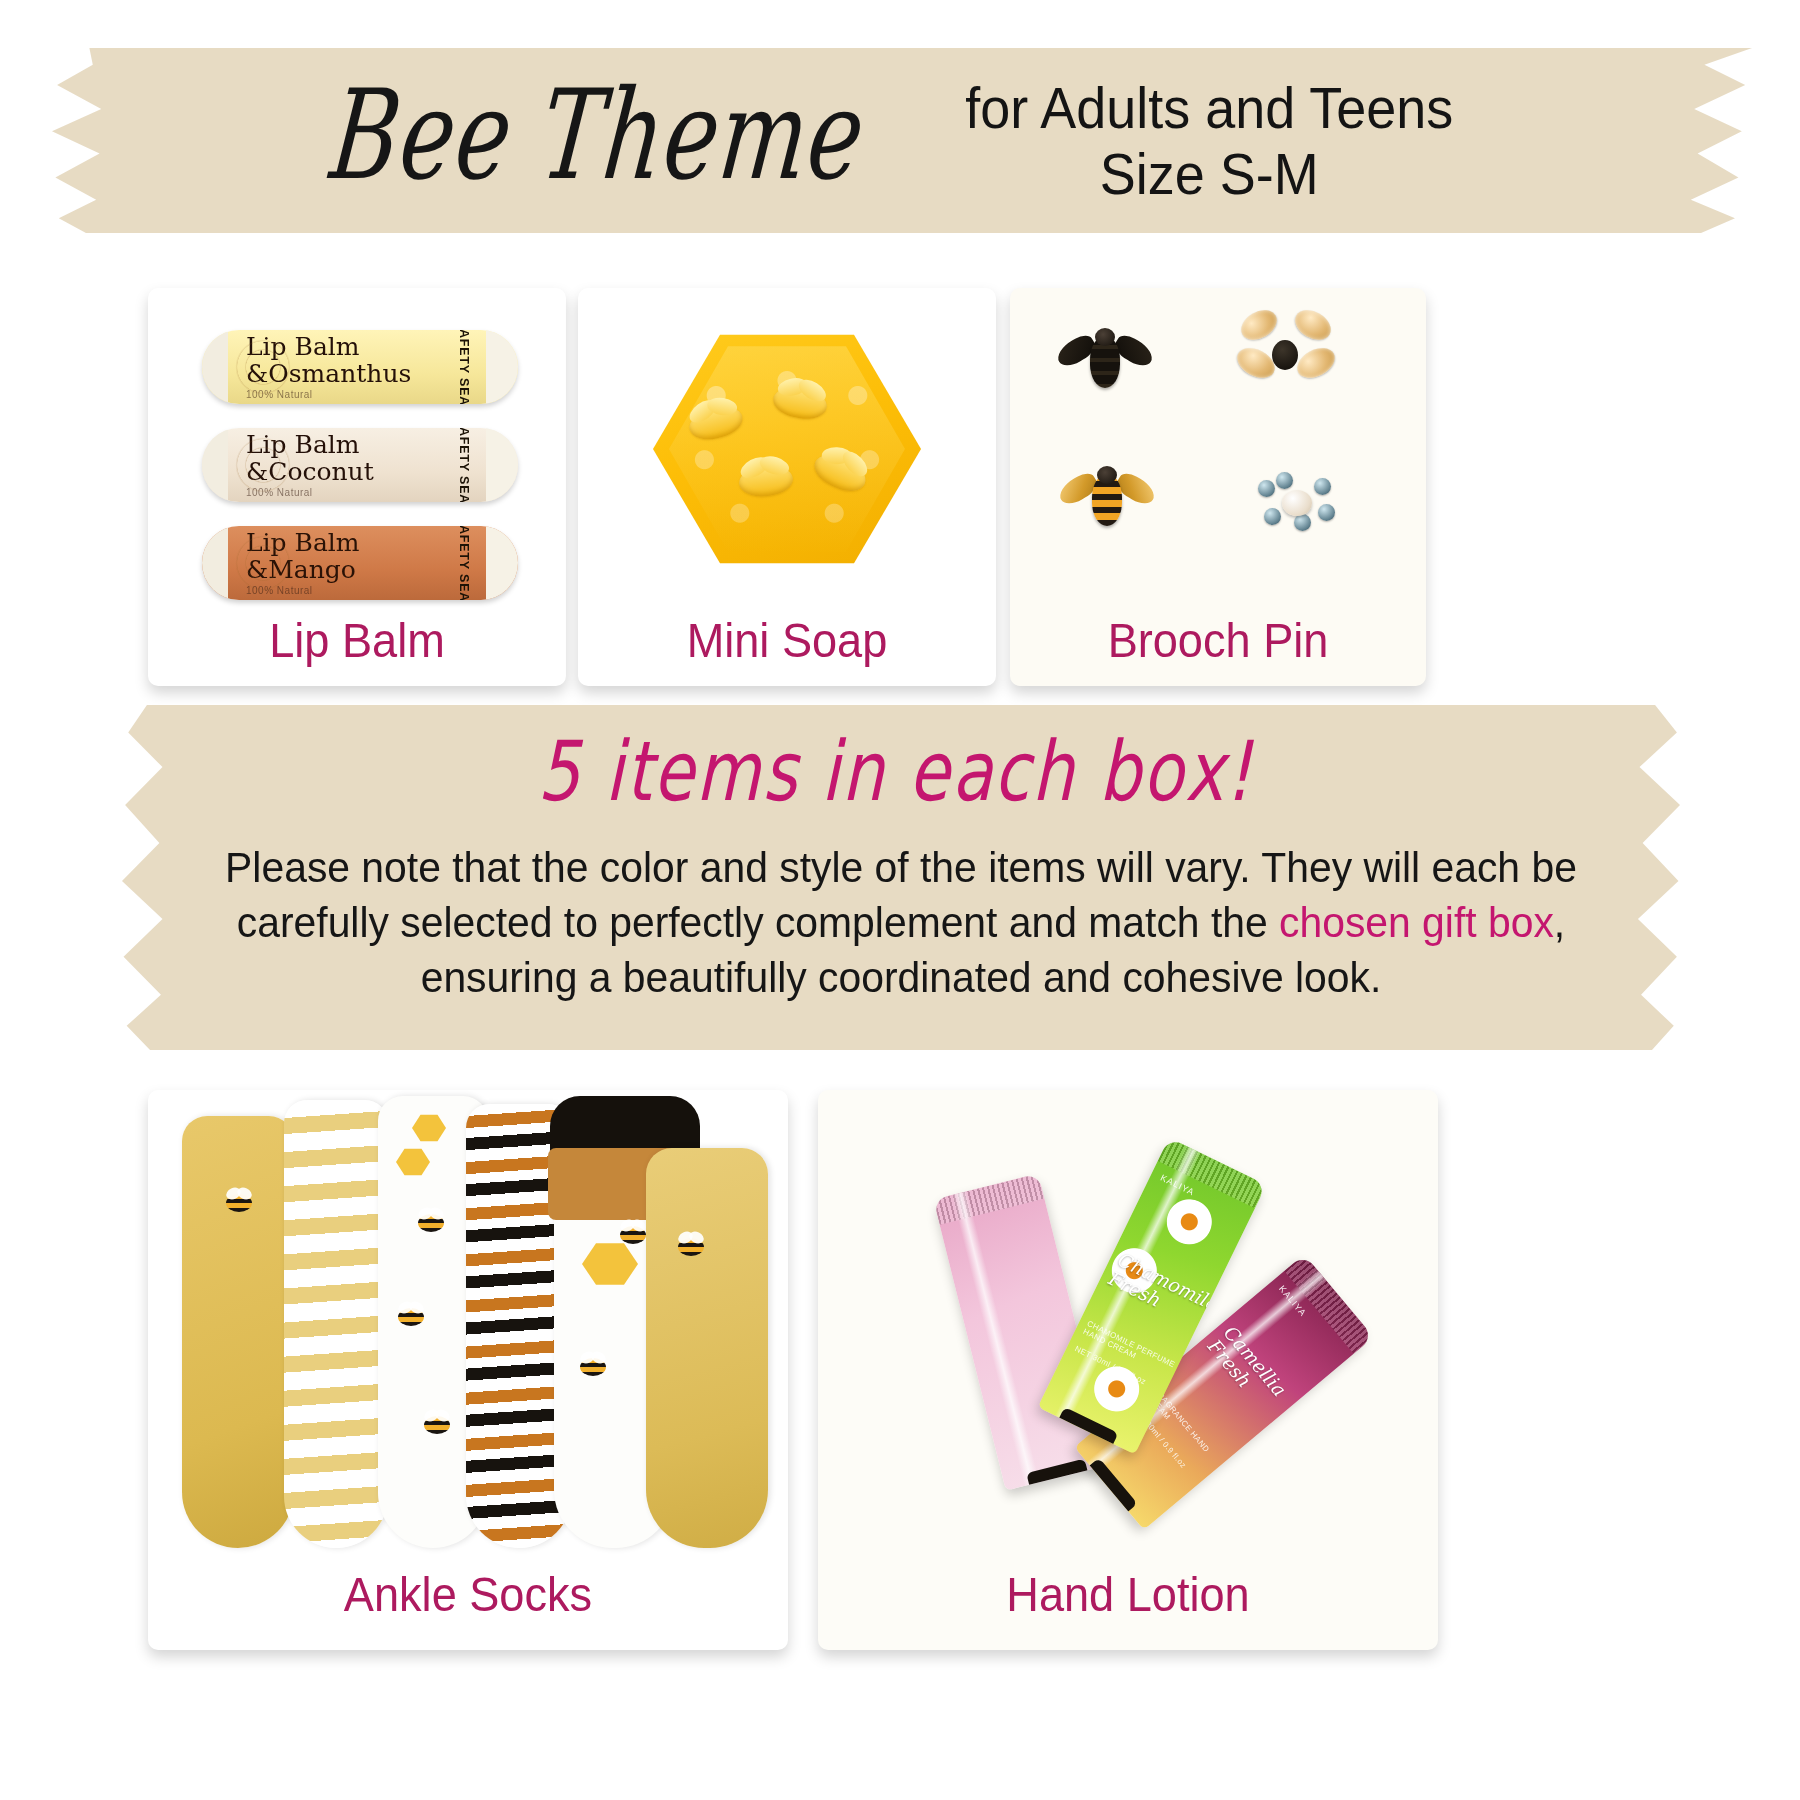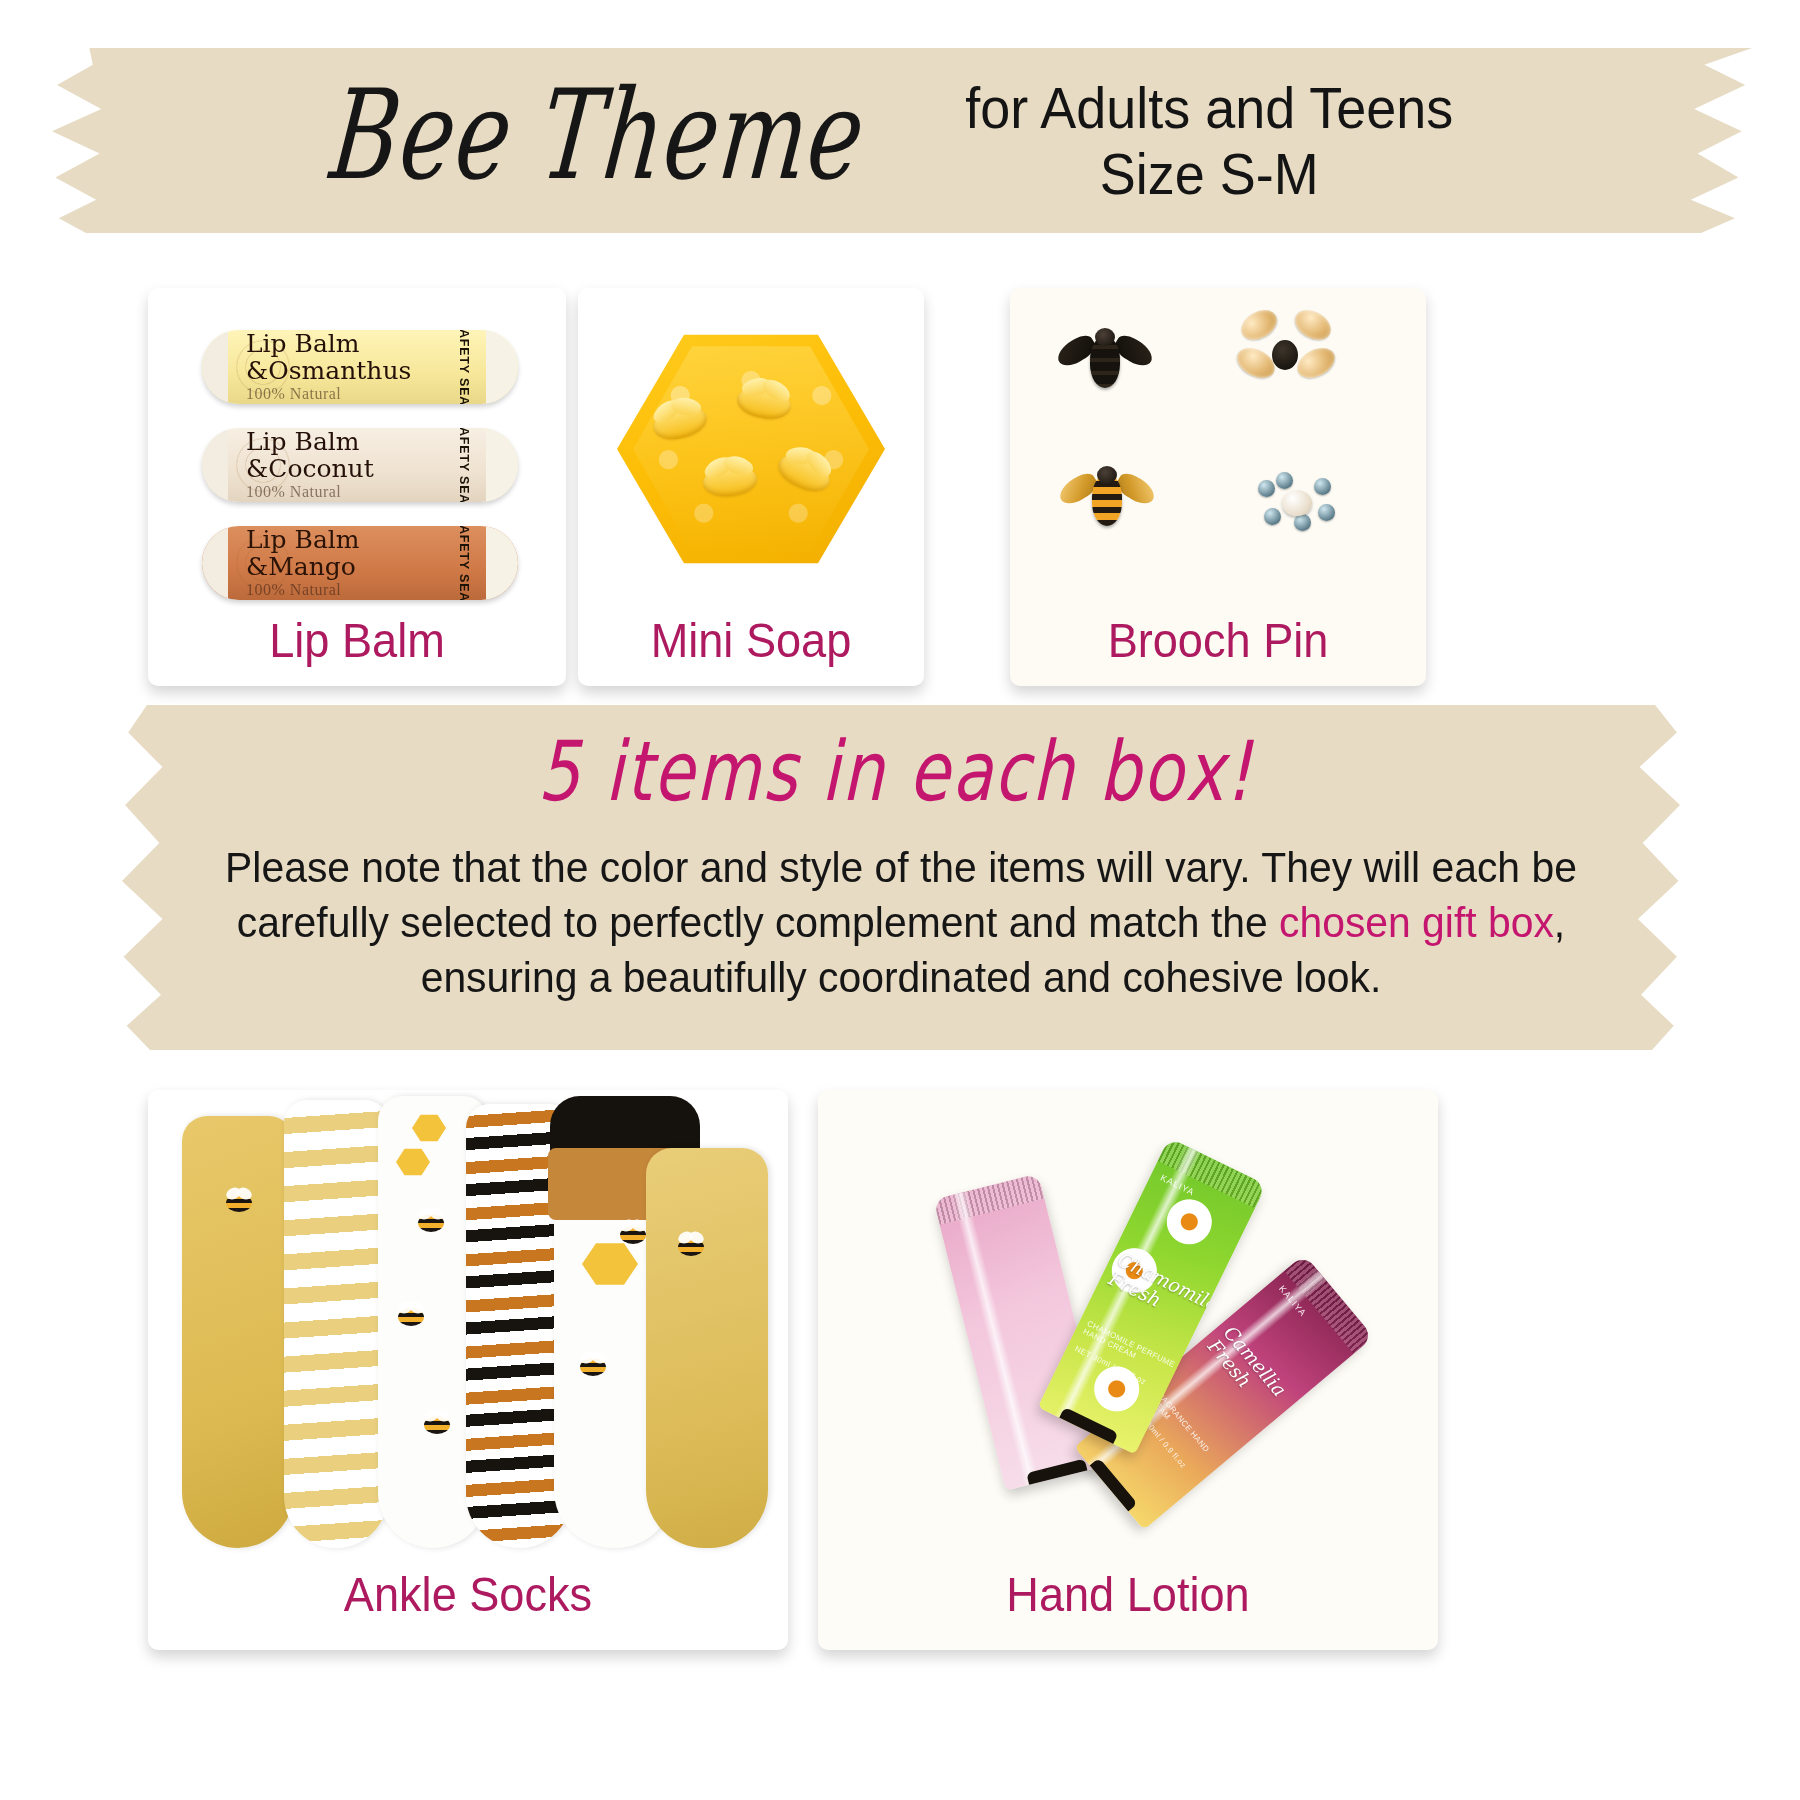--- a/index.html
+++ b/index.html
@@ -107,21 +107,21 @@
   .card-media { position: absolute; left:0; right:0; top:0; overflow:hidden; }
   .card-label {
     position: absolute; left: 0; right: 0; bottom: 0;
     text-align: center;
     color: #ad1a5f;
     font-family: "Liberation Sans", sans-serif;
     font-size: 48px;
     transform: scaleX(0.94);
   }
   .c1 { left:148px; top:288px; width:418px; height:398px; }
-  .c2 { left:578px; top:288px; width:346px; height:398px; }
+  .c2 { left:578px; top:288px; width:418px; height:398px; }
   .c3 { left:1010px; top:288px; width:416px; height:398px; background:#fdfbf4; }
   .c4 { left:148px; top:1090px; width:640px; height:560px; }
   .c5 { left:818px; top:1090px; width:620px; height:560px; background:#fdfcf7; }
   .c1 .card-media,.c2 .card-media,.c3 .card-media { height: 322px; }
   .c4 .card-media,.c5 .card-media { height: 470px; }
   .c1 .card-label,.c2 .card-label,.c3 .card-label { height: 76px; line-height: 62px; }
   .c4 .card-label,.c5 .card-label { height: 90px; line-height: 70px; }
 
   
   .tube {
@@ -129,21 +129,21 @@
     border-radius: 37px;
     display: flex; align-items: center;
     box-shadow: 0 3px 5px rgba(0,0,0,0.18);
     overflow: hidden;
   }
   .tube .cap-l { width: 26px; height:100%; background:#f2ede0; }
   .tube .lbl { flex:1; height:100%; position:relative; display:flex; flex-direction:column;
                justify-content:center; padding-left: 18px; }
   .tube .lbl-t1 { font-family:"DejaVu Serif", serif; font-size: 25px; color:#241008; line-height:1.0;}
   .tube .lbl-t2 { font-family:"DejaVu Serif", serif; font-size: 25px; color:#241008; line-height:1.05; margin-top:2px;}
-  .tube .lbl-nat { font-family:Liberation Serif, serif; font-size: 16px; color:#3a2014; opacity:.55; margin-top:1px; letter-spacing:.5px;}
+  .tube .lbl-nat { font-family:Liberation Sans, sans-serif; font-size: 10px; color:#3a2014; opacity:.55; margin-top:1px; letter-spacing:.5px;}
   .tube .seal {
     width: 46px; height:100%; display:flex; align-items:center; justify-content:center;
   }
   .tube .seal span {
     font-family:"Liberation Sans", sans-serif; font-size: 12.5px; font-weight:700;
     letter-spacing:.8px; color:#1b1206; transform: rotate(90deg); white-space:nowrap;
     line-height: 1.15; text-align:center;
   }
   .tube .cap-r { width: 32px; height:100%; background:#f6f2e6; }
   .t1 { top: 42px;  background: linear-gradient(180deg,#fff4b8,#f6e79a 60%,#e9d888); }

